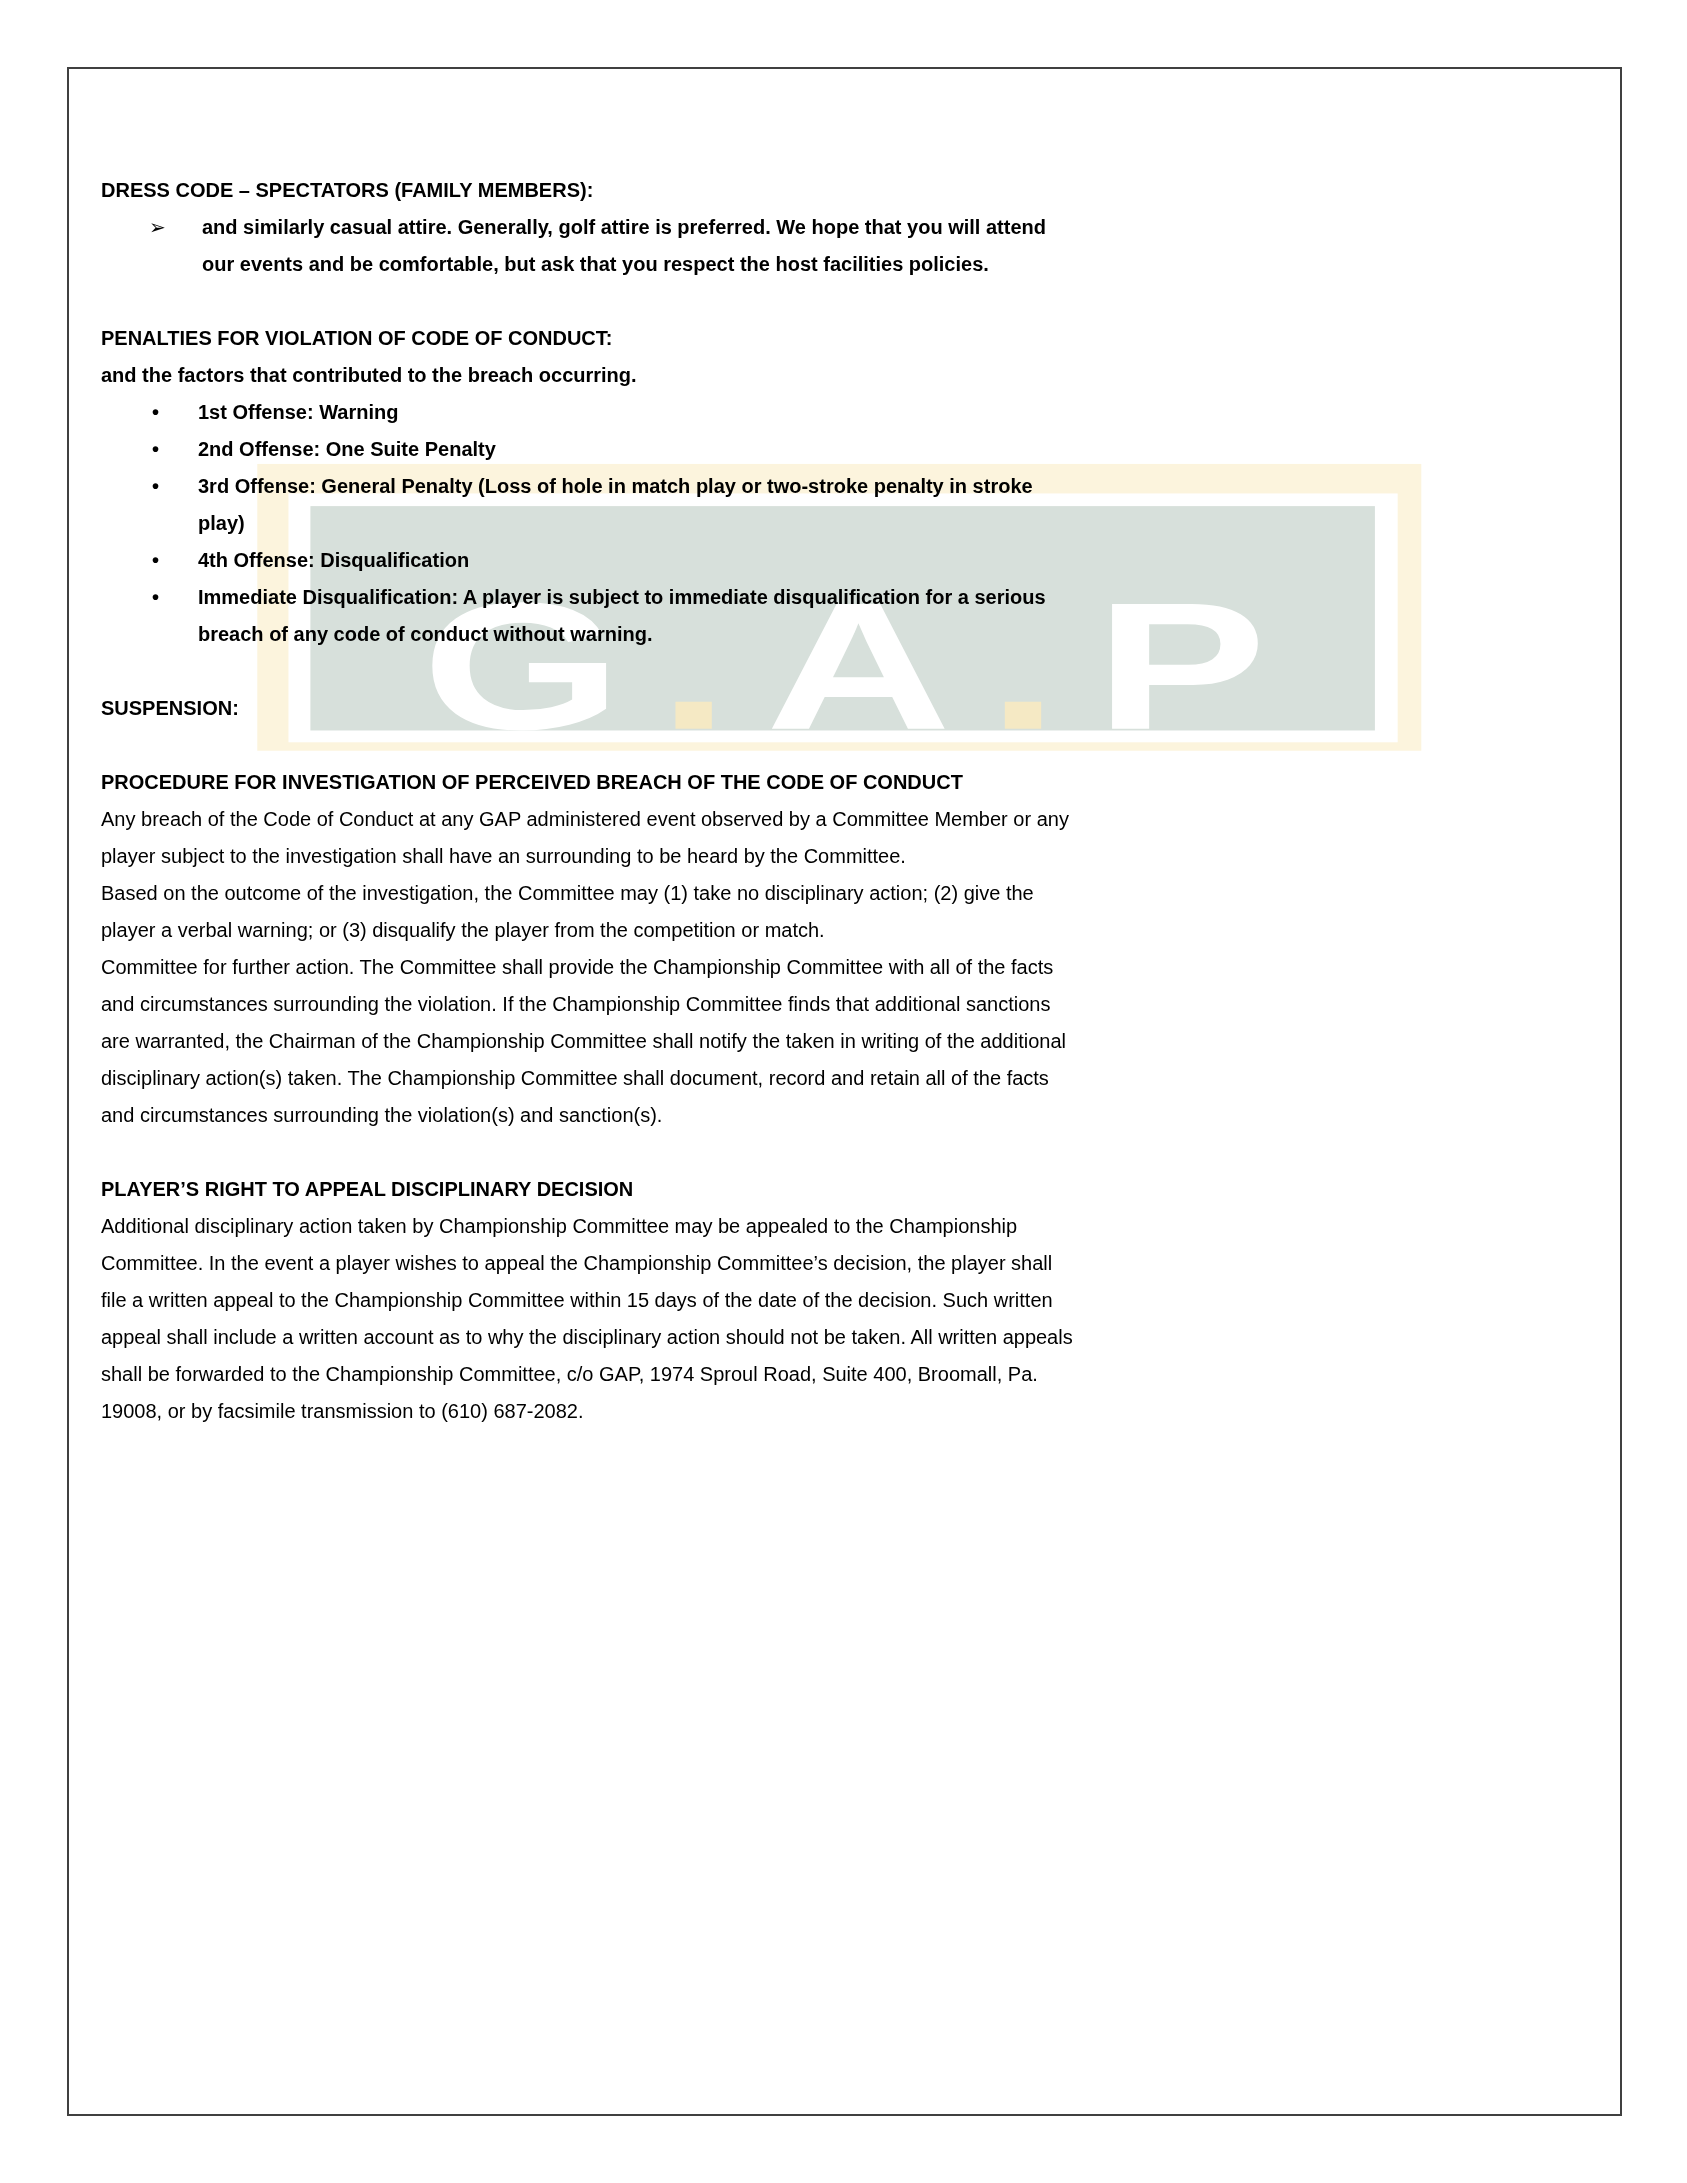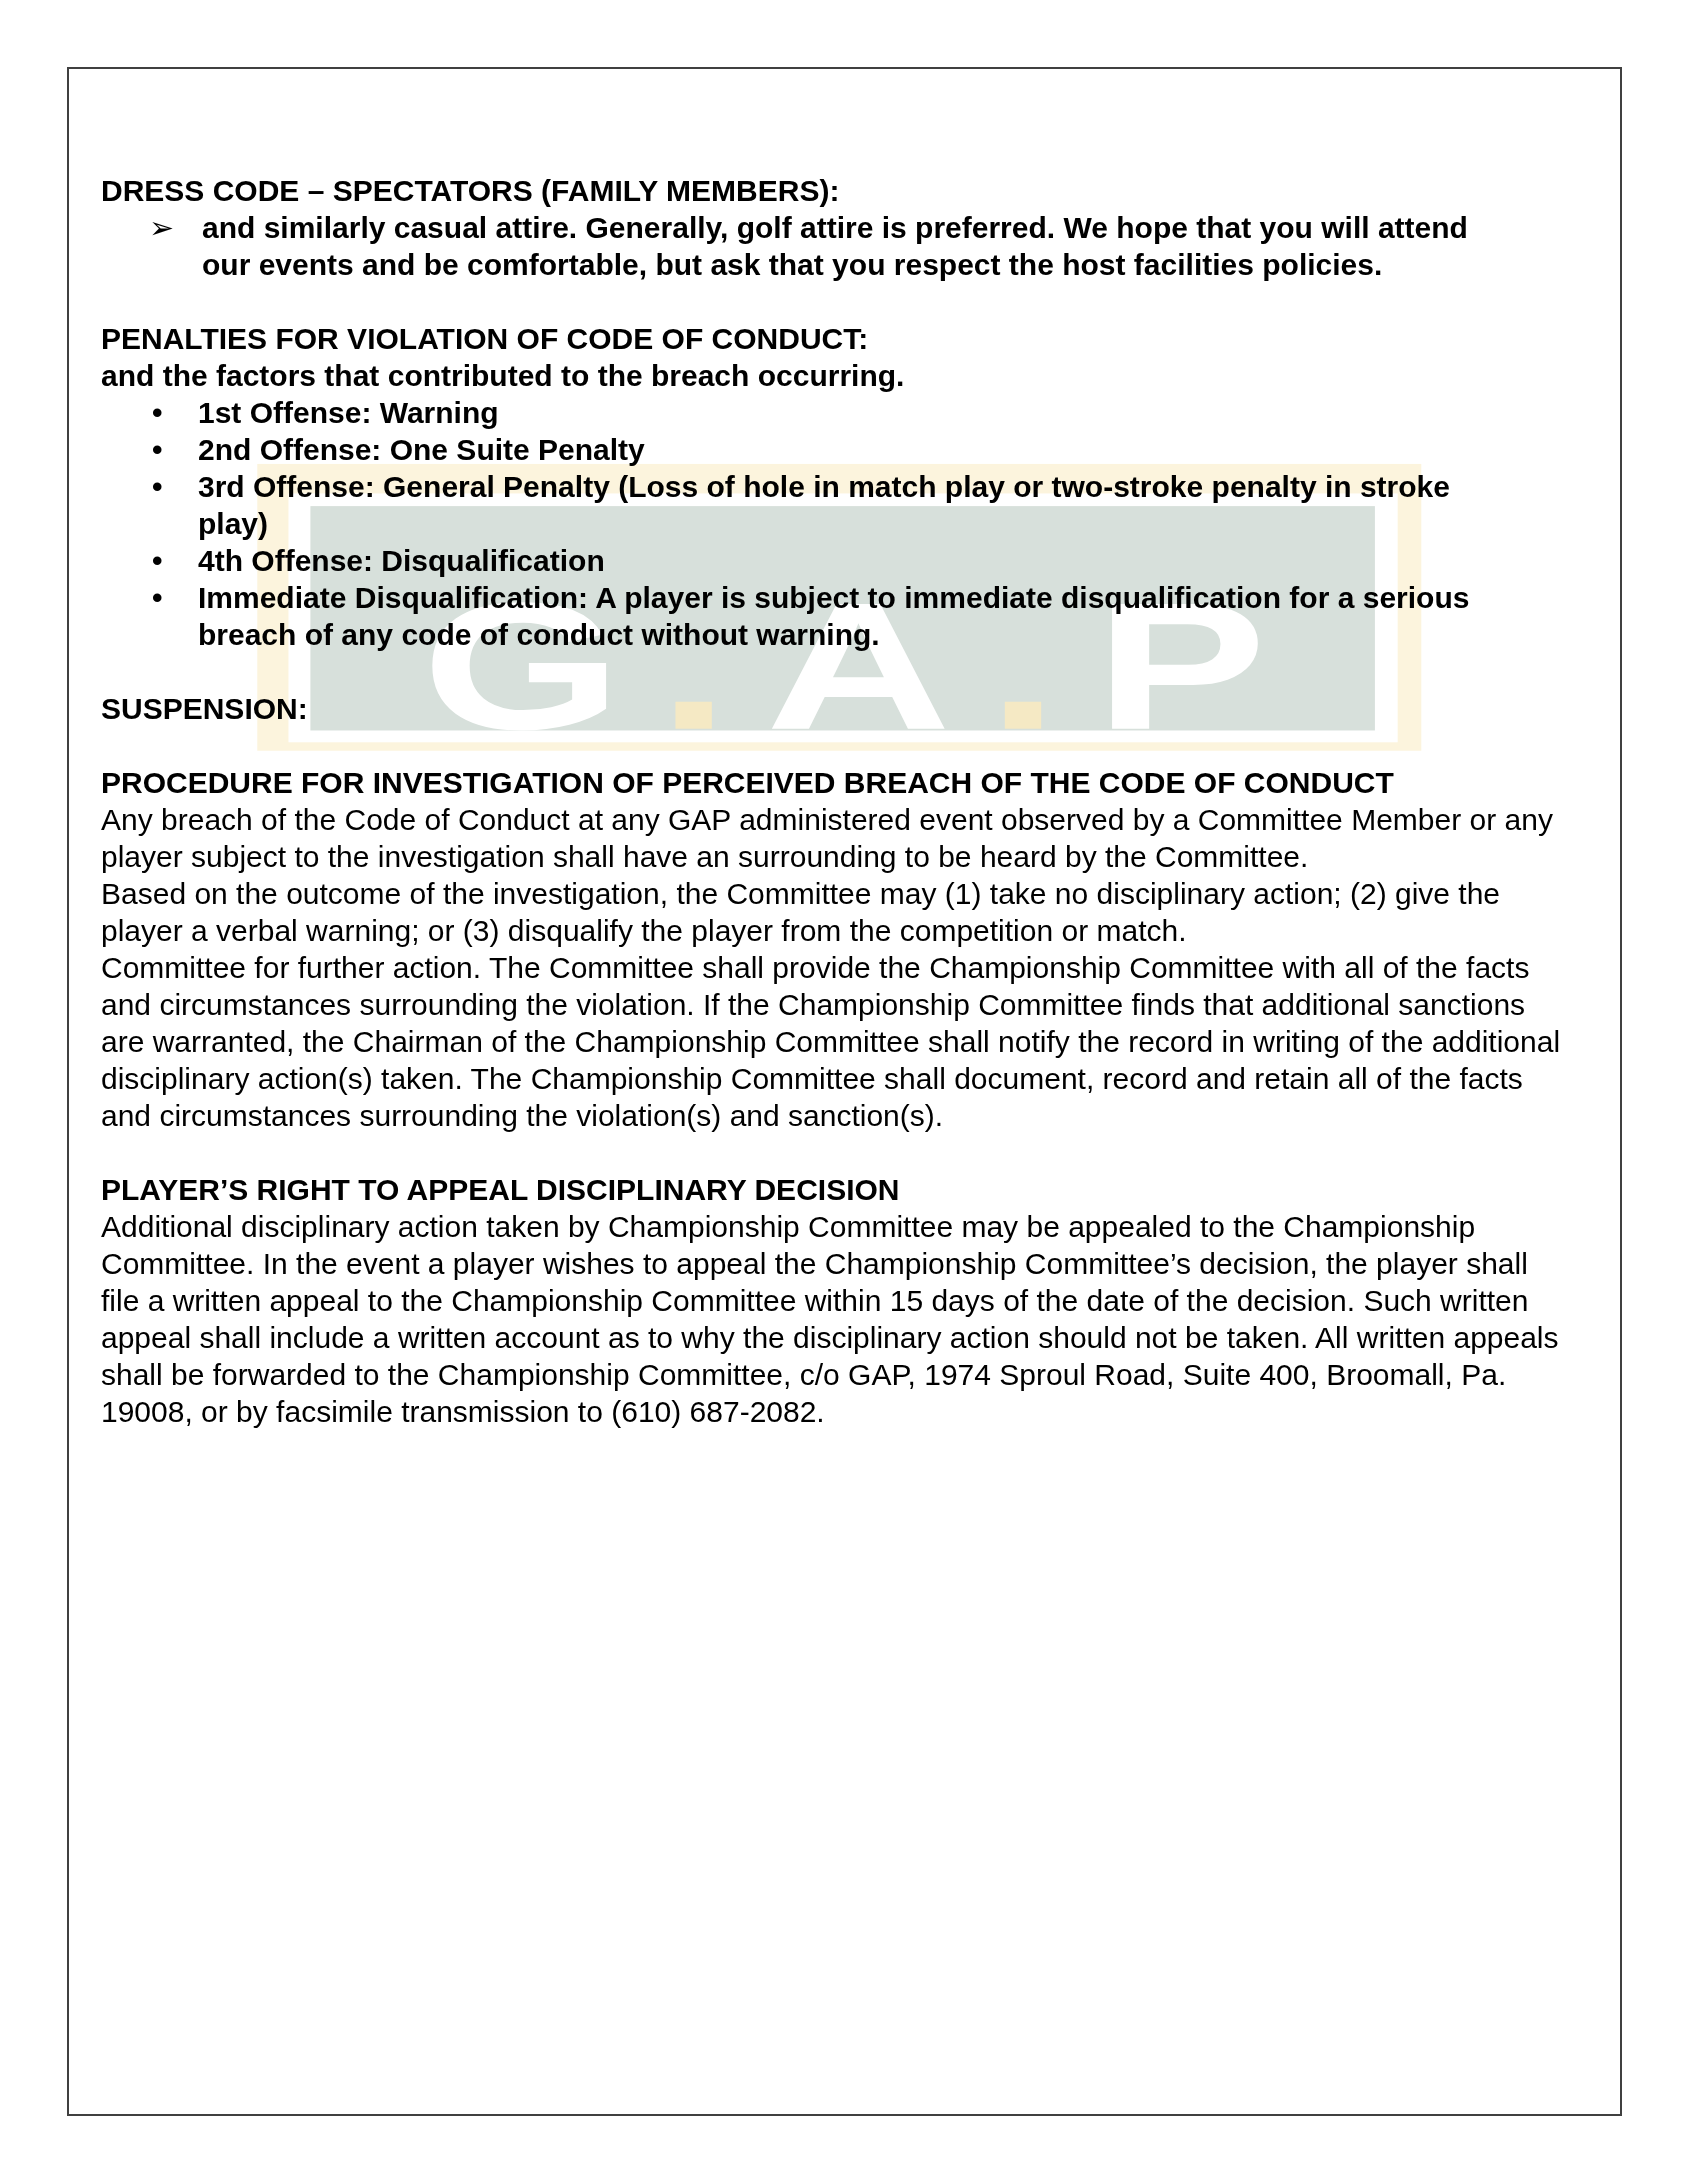--- a/index.html
+++ b/index.html
@@ -31,21 +31,21 @@
     left:67px;top:67px;
     width:1555px;height:2049px;
     border:2.5px solid #404040;
     box-sizing:border-box;
   }
   
   .content{
     position:absolute;
     left:101px;top:172px;
     width:1486px;
-    font-size:30px;
+    font-size:20px;
     line-height:37px;
     z-index:2;
   }
   .ln{white-space:nowrap;height:37px;}
   .b{font-weight:bold;}
   .sp{height:37px;}
   .arrow-item{position:relative;padding-left:101px;}
   .mk-arrow{position:absolute;left:48px;top:0;font-weight:bold;}
   .dot-item{position:relative;padding-left:97px;}
   .mk-dot{position:absolute;left:51px;top:0;font-weight:bold;}
@@ -107,21 +107,21 @@
 
     <div class="sp"></div>
 
     <div class="ln b">PROCEDURE FOR INVESTIGATION OF PERCEIVED BREACH OF THE CODE OF CONDUCT</div>
     <div class="ln">Any breach of the Code of Conduct at any GAP administered event observed by a Committee Member or any</div>
     <div class="ln">player subject to the investigation shall have an surrounding to be heard by the Committee.</div>
     <div class="ln">Based on the outcome of the investigation, the Committee may (1) take no disciplinary action; (2) give the</div>
     <div class="ln">player a verbal warning; or (3) disqualify the player from the competition or match.</div>
     <div class="ln">Committee for further action. The Committee shall provide the Championship Committee with all of the facts</div>
     <div class="ln">and circumstances surrounding the violation. If the Championship Committee finds that additional sanctions</div>
-    <div class="ln">are warranted, the Chairman of the Championship Committee shall notify the record in writing of the additional</div>
+    <div class="ln">are warranted, the Chairman of the Championship Committee shall notify the taken in writing of the additional</div>
     <div class="ln">disciplinary action(s) taken. The Championship Committee shall document, record and retain all of the facts</div>
     <div class="ln">and circumstances surrounding the violation(s) and sanction(s).</div>
 
     <div class="sp"></div>
 
     <div class="ln b">PLAYER’S RIGHT TO APPEAL DISCIPLINARY DECISION</div>
     <div class="ln">Additional disciplinary action taken by Championship Committee may be appealed to the Championship</div>
     <div class="ln">Committee. In the event a player wishes to appeal the Championship Committee’s decision, the player shall</div>
     <div class="ln">file a written appeal to the Championship Committee within 15 days of the date of the decision. Such written</div>
     <div class="ln">appeal shall include a written account as to why the disciplinary action should not be taken. All written appeals</div>

